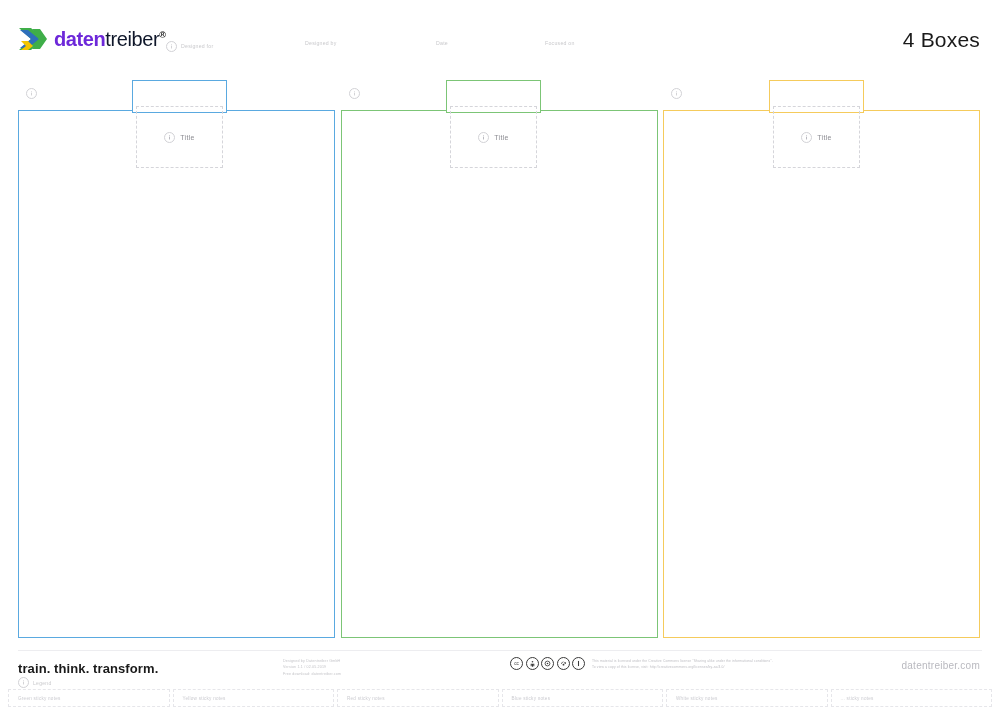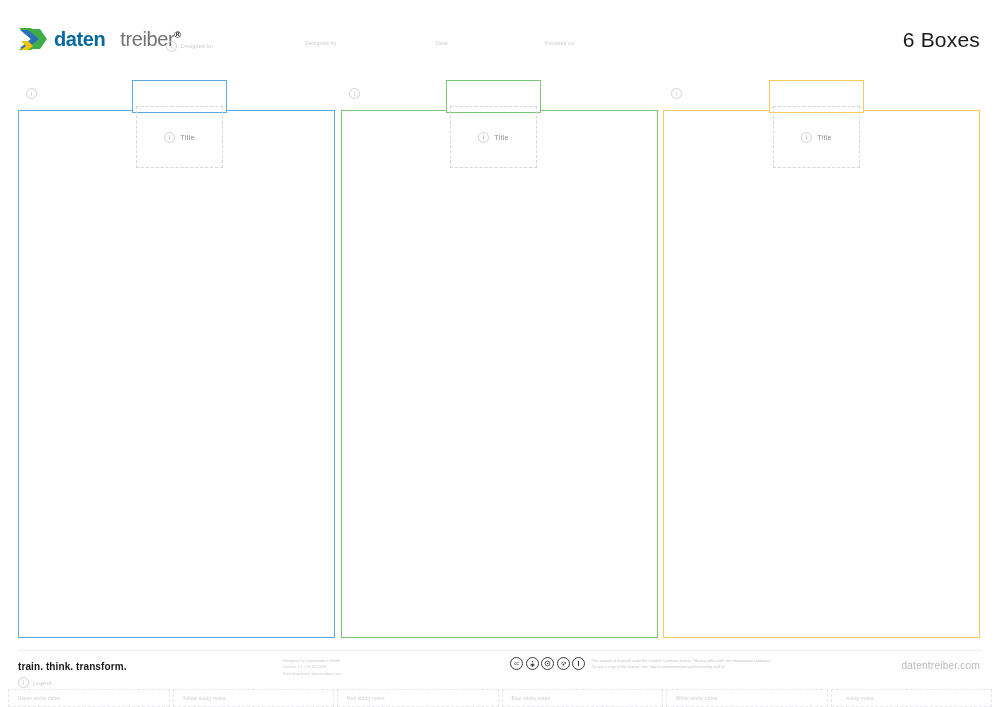--- a/index.html
+++ b/index.html
@@ -29,22 +29,22 @@
     align-items: center;
     gap: 6px;
   }
   #logo-mark { width: 30px; height: 24px; display:block; }
   #logo-wordmark {
     font-size: 20px;
     letter-spacing: -0.4px;
     line-height: 1;
     white-space: nowrap;
   }
-  #logo-wordmark .bold { font-weight: bold; color:#0369a1; }
-  #logo-wordmark .light { font-weight: normal; color:#737373;padding-left:15px; }
+  #logo-wordmark .bold { font-weight: bold; color:#6d28d9; }
+  #logo-wordmark .light { font-weight: normal; color:#0f172a; }
   #logo-wordmark .reg {
     font-size: 9px;
     vertical-align: super;
     font-weight: bold;
   }
 
   .hdr-field {
     position: absolute;
     top: 41px;
     display: flex;
@@ -127,21 +127,21 @@
   #footer { position:absolute; left:0; top:0; width:1000px; height:707px; }
   #footer-divider {
     position: absolute;
     left: 18px; top: 650px;
     width: 964px; height: 1px;
     background: #ededf0;
   }
   #tagline {
     position: absolute;
     left: 18px; top: 661px;
-    font-size: 10px;
+    font-size: 13px;
     font-weight: bold;
     color: #1a1a1a;
     letter-spacing: 0.1px;
   }
   #credits {
     position: absolute;
     left: 283px; top: 658px;
     font-size: 3.6px;
     color: #c4c4c8;
     line-height: 1.75;
@@ -247,21 +247,21 @@
   </div>
 
   <div class="hdr-field" style="left:436px;">
     <span class="fld-label">Date</span>
   </div>
 
   <div class="hdr-field" style="left:545px;">
     <span class="fld-label">Focused on</span>
   </div>
 
-  <div id="sheet-title">6 Boxes</div>
+  <div id="sheet-title">4 Boxes</div>
 </div>
 
 <div id="boxes">
 
   <div class="box" id="box-1" style="left:18px; top:80px; width:317px; height:558px;">
     <div class="box-body" style="width:317px; height:528px; border:1.3px solid #5aa9e0;"></div>
     <div class="box-tab" style="left:114px; width:95px; height:33px; border:1.3px solid #5aa9e0;"></div>
     <div class="box-tab-mask" style="left:115.5px; top:29px; width:92px;"></div>
 
     <span class="mini-circle corner-icon">

